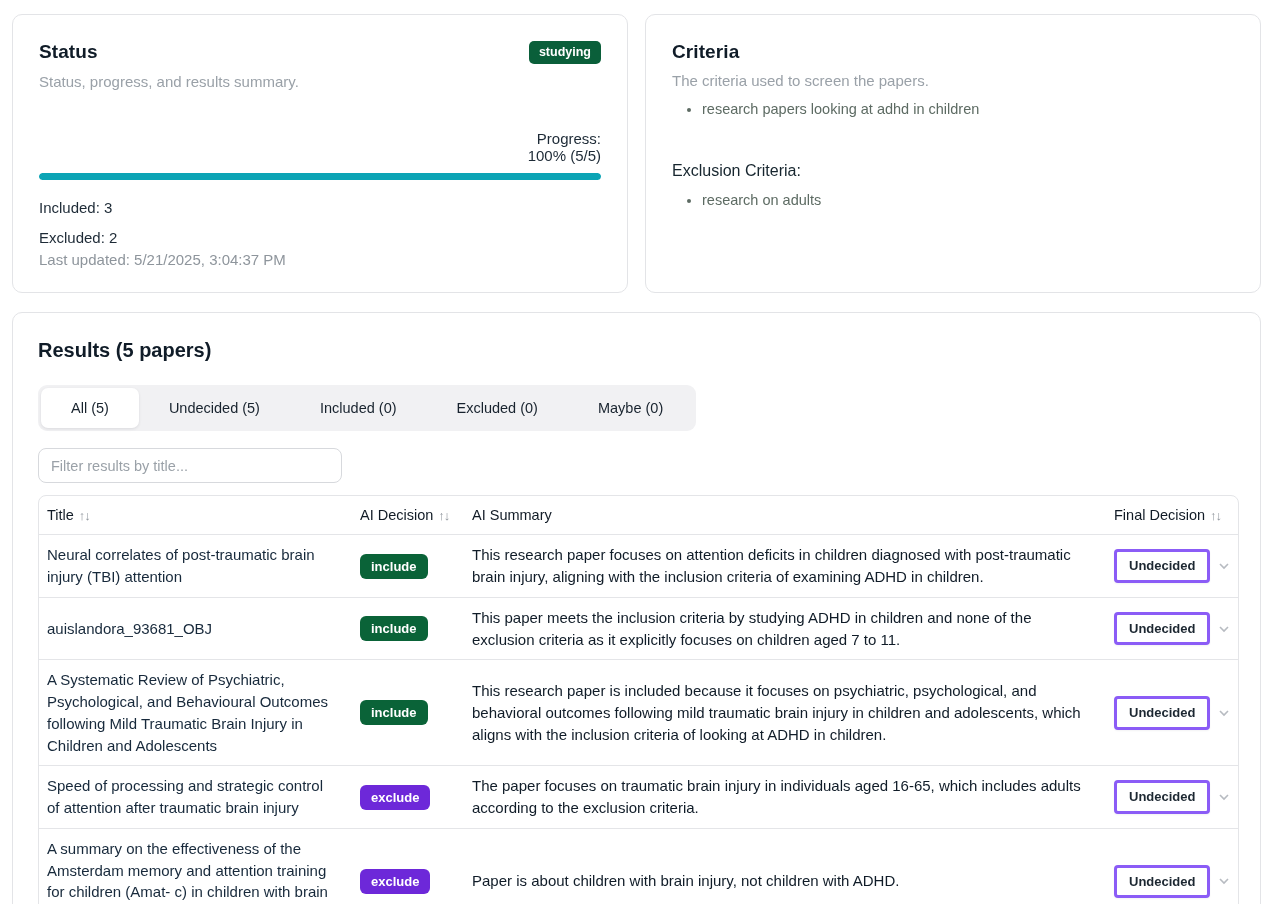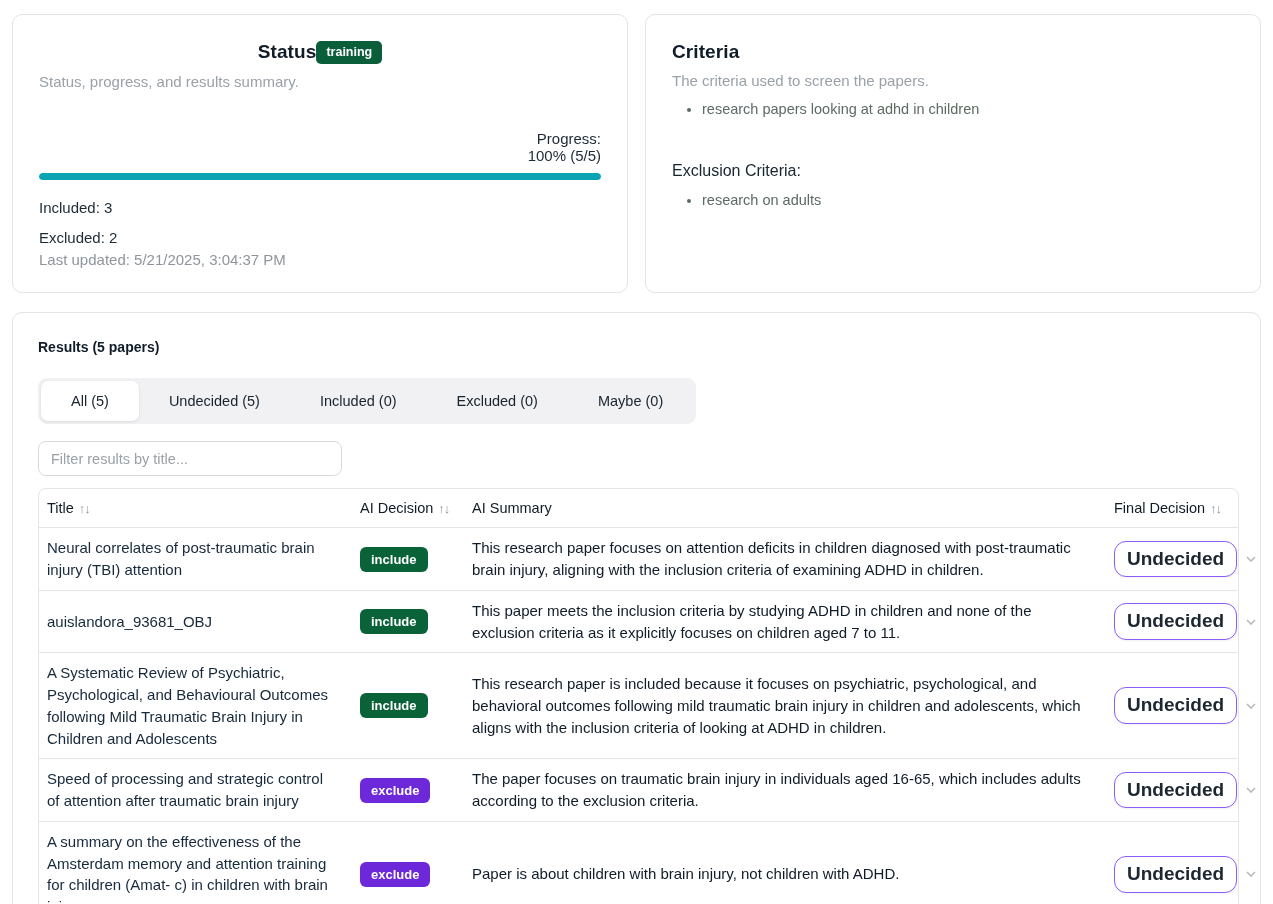--- a/index.html
+++ b/index.html
@@ -14,21 +14,21 @@
   .top-row { display: flex; gap: 17px; margin-bottom: 19px; align-items: stretch; }
   .card {
     border: 1px solid #e3e4e7;
     border-radius: 10px;
     background: #fff;
     padding: 26px 26px 24px 26px;
   }
   .half-card { flex: 1 1 0; min-height: 258px; }
 
   
-  .card-head { display: flex; justify-content: center; align-items: flex-start; }
+  .card-head { display: flex; justify-content: space-between; align-items: flex-start; }
   .card-title { font-size: 19px; font-weight: 700; color: #101c28; letter-spacing: .1px; }
   .card-sub { font-size: 15px; color: #9aa1a8; margin-top: 9px; }
   .pill {
     display: inline-block; font-size: 12.5px; font-weight: 700; color: #fff;
     background: #0a5f3a; border-radius: 5px; padding: 5px 10px; line-height: 1;
   }
   .progress-row { display: flex; justify-content: space-between; align-items: flex-end; margin-top: 40px; flex-direction: column; }
   .progress-label, .progress-value { font-size: 15px; color: #1d2a36; }
   .progress-track { margin-top: 9px; height: 7px; border-radius: 4px; background: #e6f6f8; overflow: hidden; }
   .progress-fill { height: 100%; width: 100%; background: #0ba4b5; border-radius: 4px; }
@@ -37,21 +37,21 @@
   .muted-line { font-size: 15px; color: #8e959c; margin-top: 5px; }
 
   
   .criteria-heading { font-size: 16px; font-weight: 500; color: #16252e; margin-top: 27px; }
   .criteria-heading.second { margin-top: 43px; }
   ul.criteria-list { margin-top: 10px; padding-left: 30px; }
   ul.criteria-list li { font-size: 14.5px; color: #5d6b63; line-height: 1.4; }
 
   
   .results-card { padding: 26px 25px 28px 25px; }
-  .results-title { font-size: 14px; font-weight: 700; color: #101c28; }
+  .results-title { font-size: 20px; font-weight: 700; color: #101c28; }
   .tabbar {
     display: inline-flex; align-items: stretch; margin-top: 23px;
     background: #f1f1f3; border-radius: 9px; padding: 3px;
   }
   .tab {
     font-size: 14.5px; color: #18232e; padding: 11px 30px; border-radius: 7px;
     cursor: pointer; white-space: nowrap; line-height: 1.3;
   }
   .tab.active { background: #ffffff; box-shadow: 0 1px 3px rgba(16,24,40,.10); font-weight: 400; }
   .filter-wrap { margin-top: 17px; }
@@ -80,35 +80,35 @@
   .badge {
     display: inline-block; font-size: 13px; font-weight: 700; color: #fff;
     border-radius: 6px; padding: 6px 11px; line-height: 1; text-align: center;
   }
   .badge[data-decision="include"] { background: #0a6338; }
   .badge[data-decision="exclude"] { background: #6d28d9; }
 
   .final-wrap { display: flex; align-items: center; gap: 6px; }
   .final-btn {
     font-family: "Liberation Sans", sans-serif;
-    background: #fff; border: 1px solid #8b5cf6; border-radius: 12px;
-    font-size: 19px; font-weight: 700; color: #1c2731; padding: 6px 12px;
+    background: #fff; border: 3px solid #8b5cf6; border-radius: 4px;
+    font-size: 13px; font-weight: 700; color: #1c2731; padding: 6px 12px;
     cursor: pointer; line-height: 1.2; box-shadow: 0 1px 2px rgba(16,24,40,.05);
   }
   .chev { width: 16px; height: 16px; color: #b7bbc1; cursor: pointer; flex: 0 0 auto; }
 </style>
 </head>
 <body>
 
 <div class="top-row">
 
   <section class="card half-card">
     <div class="card-head">
       <h2 class="card-title">Status</h2>
-      <span class="pill">training</span>
+      <span class="pill">studying</span>
     </div>
     <p class="card-sub">Status, progress, and results summary.</p>
 
     <div class="progress-row">
       <span class="progress-label">Progress:</span>
       <span class="progress-value">100% (5/5)</span>
     </div>
     <div class="progress-track">
       <div class="progress-fill"></div>
     </div>

